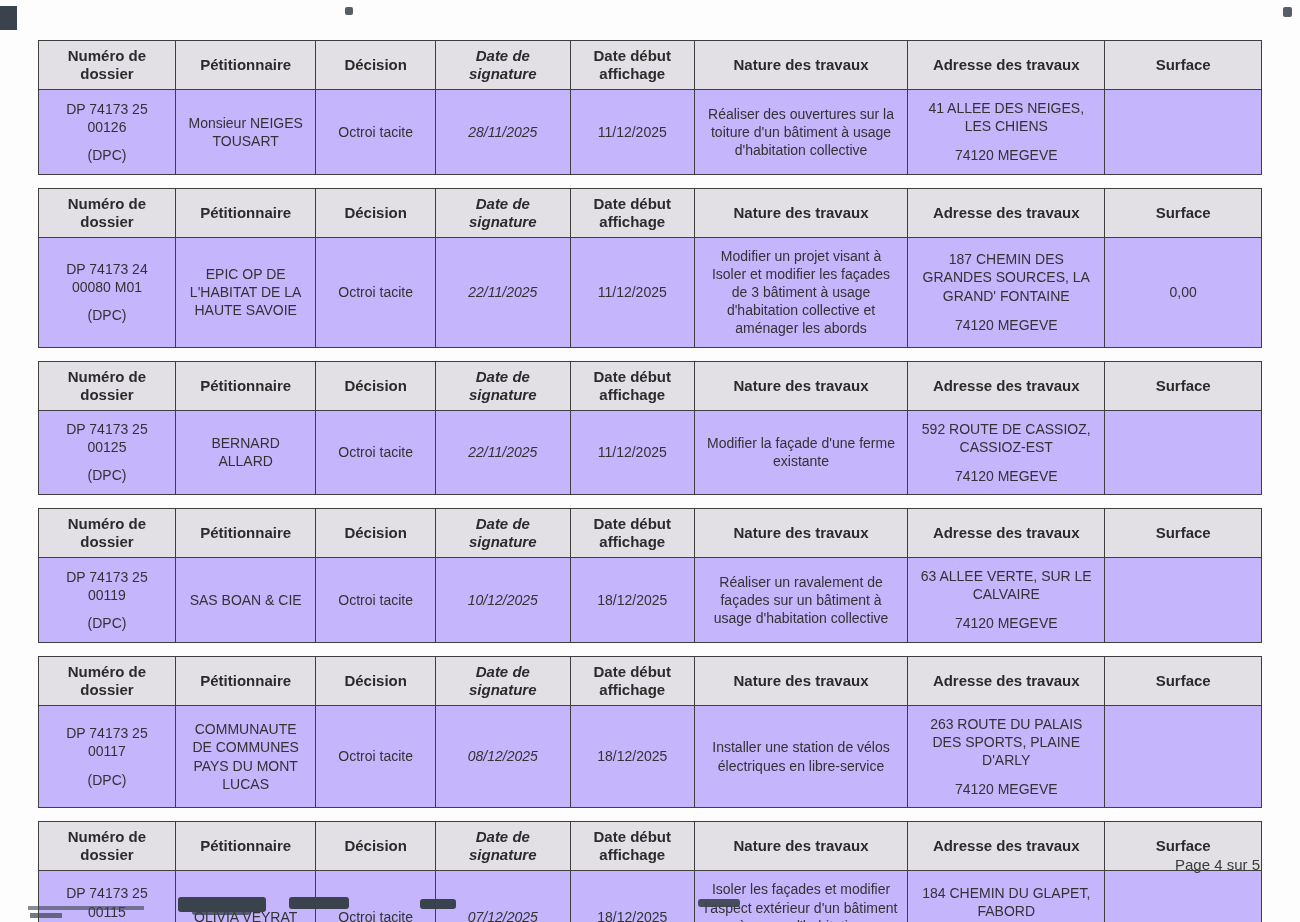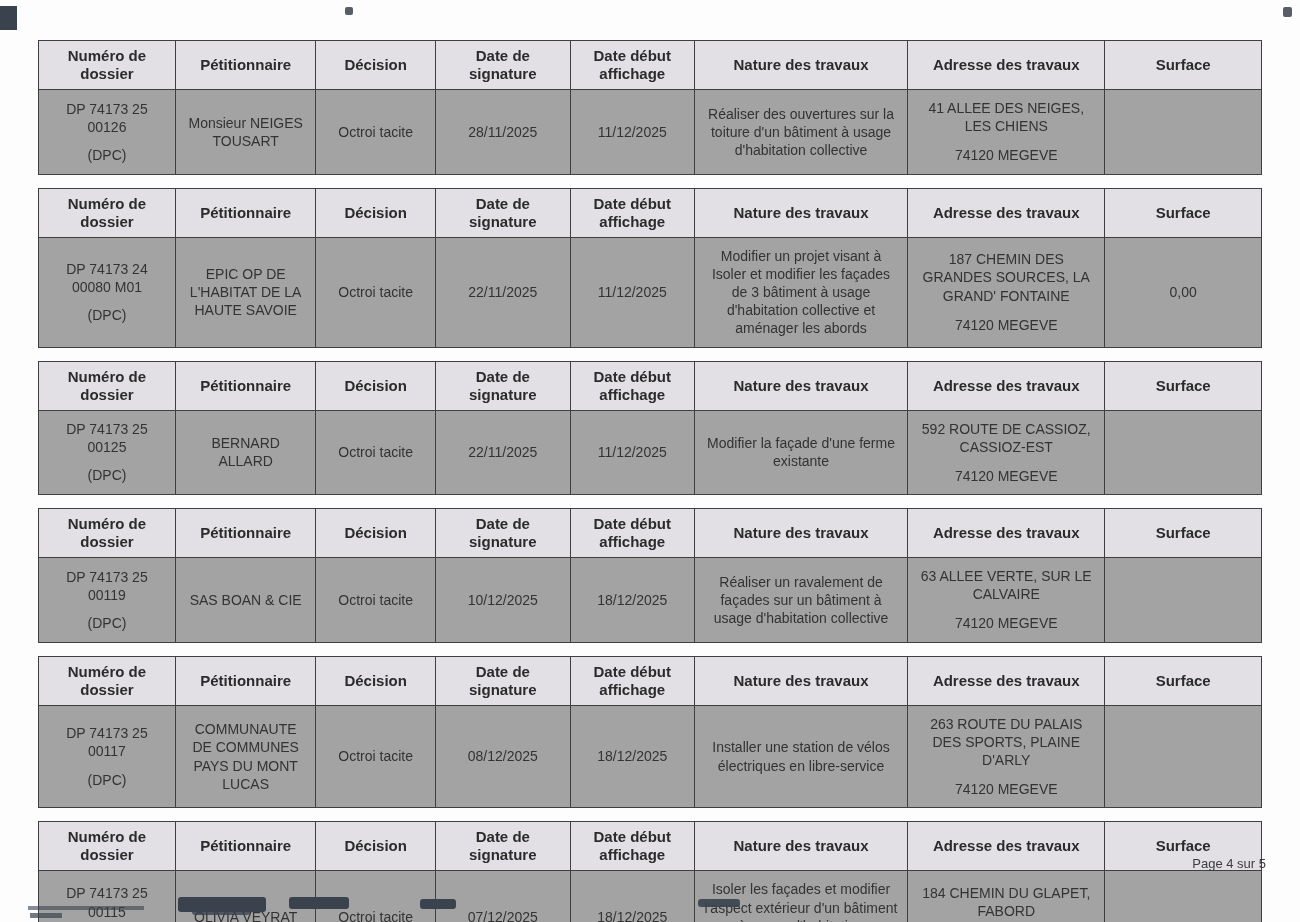--- a/index.html
+++ b/index.html
@@ -16,21 +16,21 @@
     position: absolute;
     left: 38px;
     top: 40px;
     width: 1224px;
   }
   table.permit-table {
     width: 100%;
     border-collapse: collapse;
     table-layout: fixed;
     margin-bottom: 13px;
-    background: #a3a3a3;
+    background: #c4b5fd;
   }
   table.permit-table th, table.permit-table td {
     border: 1.4px solid #3f3f3f;
     vertical-align: middle;
     text-align: center;
   }
   table.permit-table th {
     background: #e2e0e5;
     font-size: 15px;
     font-weight: bold;
@@ -42,38 +42,38 @@
   table.permit-table td {
     font-size: 14px;
     color: #333;
     padding: 9px 8px;
     line-height: 1.3;
   }
   
   .c0 { width: 11.1%; }
   .c1 { width: 11.4%; }
   .c2 { width: 9.6%;  }
-  .c3 { width: 10.9%; }
+  .c3 { width: 10.9%; font-style: italic; }
   .c4 { width: 10.0%; }
   .c5 { width: 17.7%; }
   .c6 { width: 16.3%; }
   .c7 { width: 12.8%; }
   
   th .hd { display: inline-block; }
   th.c0 .hd, th.c3 .hd, th.c4 .hd { max-width: 92px; }
   td.c5 { text-align: left; padding-left: 11px; padding-right: 11px; }
   .dossier-num { max-width: 96px; margin: 0 auto; text-align: center; }
   .dossier-type { margin-top: 10px; }
   .street { max-width: 172px; margin: 0 auto; }
   .cp { margin-top: 11px; }
   .footer {
     position: absolute;
     top: 856px;
-    right: 34px;
-    font-size: 13px;
+    right: 40px;
+    font-size: 15px;
     color: #3c3c3c;
   }
   
   .artifact { position: absolute; background: #39424d; }
   .art-tl     { left: 0;    top: 6px;   width: 17px;  height: 24px; }
   .art-tdot   { left: 345px; top: 7px;  width: 8px;   height: 8px;  border-radius: 2px; opacity: .85; }
   .art-trdot  { left: 1283px; top: 7px; width: 9px;   height: 10px; border-radius: 2px; opacity: .85; }
   .art-b1     { left: 178px; top: 897px; width: 88px; height: 15px; border-radius: 3px; }
   .art-b1b    { left: 192px; top: 909px; width: 58px; height: 6px;  border-radius: 3px; opacity: .8; }
   .art-b2     { left: 289px; top: 897px; width: 60px; height: 12px; border-radius: 3px; }

